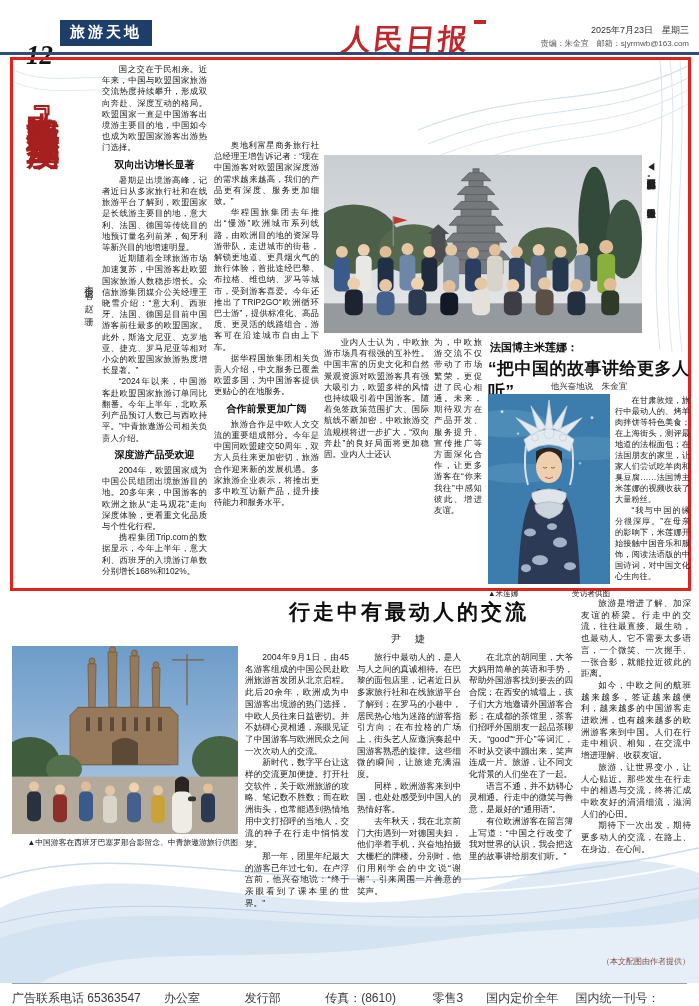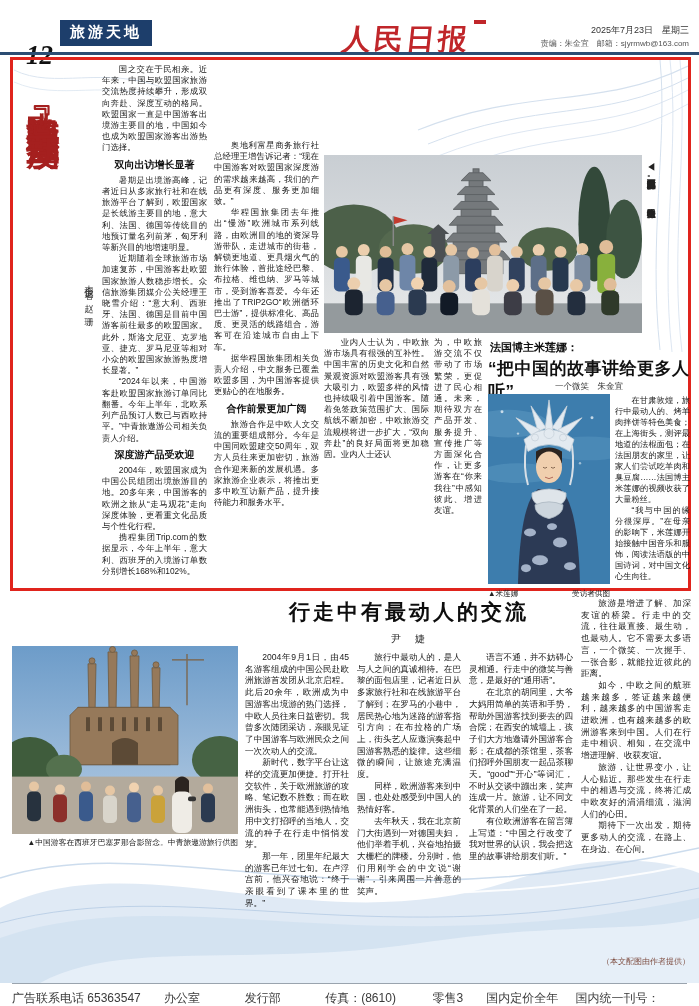--- a/index.html
+++ b/index.html
@@ -210,21 +210,21 @@
 
   <div class="abs col" style="left:324px;top:337px;width:105px;height:245px;z-index:2;">
     <p>业内人士认为，中欧旅游市场具有很强的互补性。中国丰富的历史文化和自然景观资源对欧盟游客具有强大吸引力，欧盟多样的风情也持续吸引着中国游客。随着免签政策范围扩大、国际航线不断加密，中欧旅游交流规模将进一步扩大，“双向奔赴”的良好局面将更加稳固。业内人士还认</p>
   </div>
   <div class="abs col" style="left:434px;top:337px;width:48px;height:245px;z-index:2;">
     <p style="text-indent:0;">为，中欧旅游交流不仅带动了市场繁荣，更促进了民心相通。未来，期待双方在产品开发、服务提升、宣传推广等方面深化合作，让更多游客在“你来我往”中感知彼此、增进友谊。</p>
   </div>
 
   <div class="abs kicker" style="left:490px;top:340px;z-index:2;">法国博主米莲娜：</div>
   <div class="abs fquote" style="left:488px;top:357px;width:202px;z-index:2;">“把中国的故事讲给更多人听”</div>
-  <div class="abs fbyline" style="left:488px;top:381px;width:202px;z-index:2;">一个微笑　朱金宜</div>
+  <div class="abs fbyline" style="left:488px;top:381px;width:202px;z-index:2;">他兴奋地说　朱金宜</div>
 
   <svg class="abs" style="left:488px;top:394px;z-index:2;" width="122" height="190" viewBox="0 0 122 192" preserveAspectRatio="none">
     <rect width="122" height="192" fill="#3d7dad"></rect>
     <ellipse cx="20" cy="30" rx="40" ry="14" fill="#5f9cc4" opacity="0.5"></ellipse>
     <ellipse cx="100" cy="55" rx="45" ry="12" fill="#5f9cc4" opacity="0.4"></ellipse>
     <ellipse cx="30" cy="80" rx="38" ry="10" fill="#6aa6cc" opacity="0.35"></ellipse>
     <circle cx="14" cy="18" r="1.5" fill="#fff" opacity="0.7"></circle>
       <circle cx="30" cy="40" r="1.2" fill="#fff" opacity="0.6"></circle>
     <circle cx="104" cy="24" r="1.5" fill="#fff" opacity="0.7"></circle>
       <circle cx="92" cy="70" r="1.2" fill="#fff" opacity="0.5"></circle>
@@ -337,32 +337,32 @@
       <rect x="176" y="152" width="8" height="5" rx="2" fill="#333"></rect>
     </g>
   </svg>
 
   <div class="abs pcap" style="left:14px;top:837px;width:224px;z-index:2;">
     <span>▲中国游客在西班牙巴塞罗那合影留念。</span>
     <span>中青旅遨游旅行供图</span>
   </div>
 
   <div class="abs ecol" style="left:245px;top:652px;width:104px;height:328px;z-index:2;">
-    <p>2004年9月1日，由45名游客组成的中国公民赴欧洲旅游首发团从北京启程。此后20余年，欧洲成为中国游客出境游的热门选择，中欧人员往来日益密切。我曾多次随团采访，亲眼见证了中国游客与欧洲民众之间一次次动人的交流。</p>
+    <p>2004年9月1日，由45名游客组成的中国公民赴欧洲旅游首发团从北京启程。此后20余年，欧洲成为中国游客出境游的热门选择，中欧人员往来日益密切。并不妨碍心灵相通，亲眼见证了中国游客与欧洲民众之间一次次动人的交流。</p>
     <p>新时代，数字平台让这样的交流更加便捷。打开社交软件，关于欧洲旅游的攻略、笔记数不胜数；而在欧洲街头，也常能遇到热情地用中文打招呼的当地人，交流的种子在行走中悄悄发芽。</p>
     <p>那一年，团里年纪最大的游客已年过七旬。在卢浮宫前，他兴奋地说：“终于亲眼看到了课本里的世界。”</p>
   </div>
   <div class="abs ecol" style="left:357px;top:652px;width:104px;height:328px;z-index:2;">
     <p>旅行中最动人的，是人与人之间的真诚相待。在巴黎的面包店里，记者近日从多家旅行社和在线旅游平台了解到；在罗马的小巷中，居民热心地为迷路的游客指引方向；在布拉格的广场上，街头艺人应邀演奏起中国游客熟悉的旋律。这些细微的瞬间，让旅途充满温度。</p>
     <p>同样，欧洲游客来到中国，也处处感受到中国人的热情好客。</p>
     <p>去年秋天，我在北京前门大街遇到一对德国夫妇，他们举着手机，兴奋地拍摄大栅栏的牌楼。分别时，他们用刚学会的中文说“谢谢”，引来周围一片善意的笑声。</p>
   </div>
   <div class="abs ecol" style="left:469px;top:652px;width:104px;height:328px;z-index:2;">
+    <p>在北京的胡同里，大爷大妈用简单的英语和手势，帮助外国游客找到要去的四合院；在西安的城墙上，孩子们大方地邀请外国游客合影；在成都的茶馆里，茶客们招呼外国朋友一起品茶聊天。“good”“开心”等词汇，不时从交谈中蹦出来，笑声连成一片。旅游，让不同文化背景的人们坐在了一起。</p>
     <p>语言不通，并不妨碍心灵相通。行走中的微笑与善意，是最好的“通用语”。</p>
-    <p>在北京的胡同里，大爷大妈用简单的英语和手势，帮助外国游客找到要去的四合院；在西安的城墙上，孩子们大方地邀请外国游客合影；在成都的茶馆里，茶客们招呼外国朋友一起品茶聊天。“good”“开心”等词汇，不时从交谈中蹦出来，笑声连成一片。旅游，让不同文化背景的人们坐在了一起。</p>
     <p>有位欧洲游客在留言簿上写道：“中国之行改变了我对世界的认识，我会把这里的故事讲给朋友们听。”</p>
   </div>
   <div class="abs ecol" style="left:581px;top:598px;width:110px;height:352px;z-index:2;">
     <p>旅游是增进了解、加深友谊的桥梁。行走中的交流，往往最直接、最生动，也最动人。它不需要太多语言，一个微笑、一次握手、一张合影，就能拉近彼此的距离。</p>
     <p>如今，中欧之间的航班越来越多，签证越来越便利，越来越多的中国游客走进欧洲，也有越来越多的欧洲游客来到中国。人们在行走中相识、相知，在交流中增进理解、收获友谊。</p>
     <p>旅游，让世界变小，让人心贴近。那些发生在行走中的相遇与交流，终将汇成中欧友好的涓涓细流，滋润人们的心田。</p>
     <p>期待下一次出发，期待更多动人的交流，在路上、在身边、在心间。</p>
   </div>
 
   <div class="abs credit" style="left:490px;top:956px;width:200px;z-index:2;">（本文配图由作者提供）</div>

